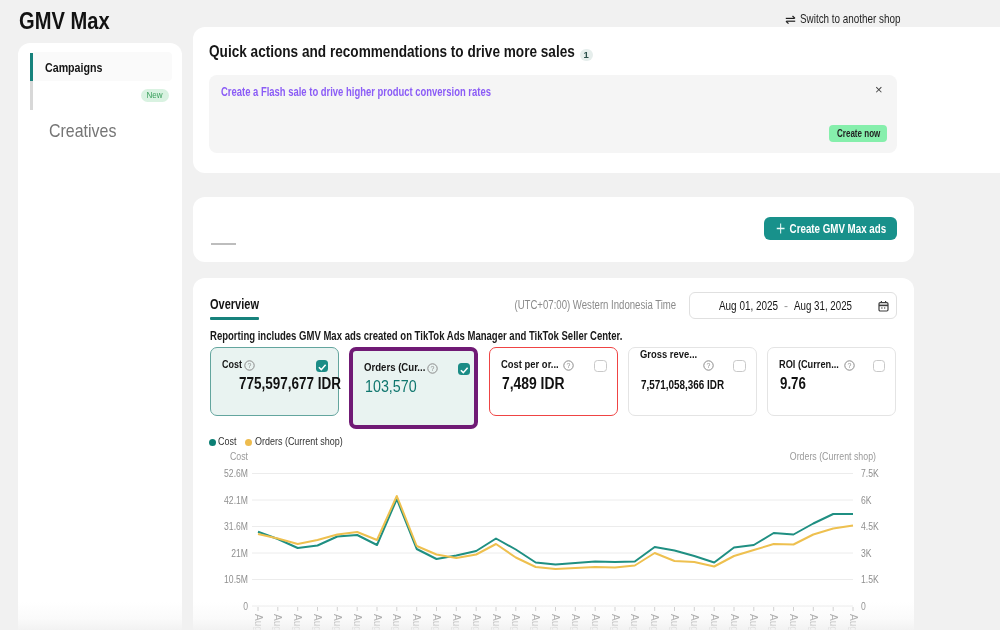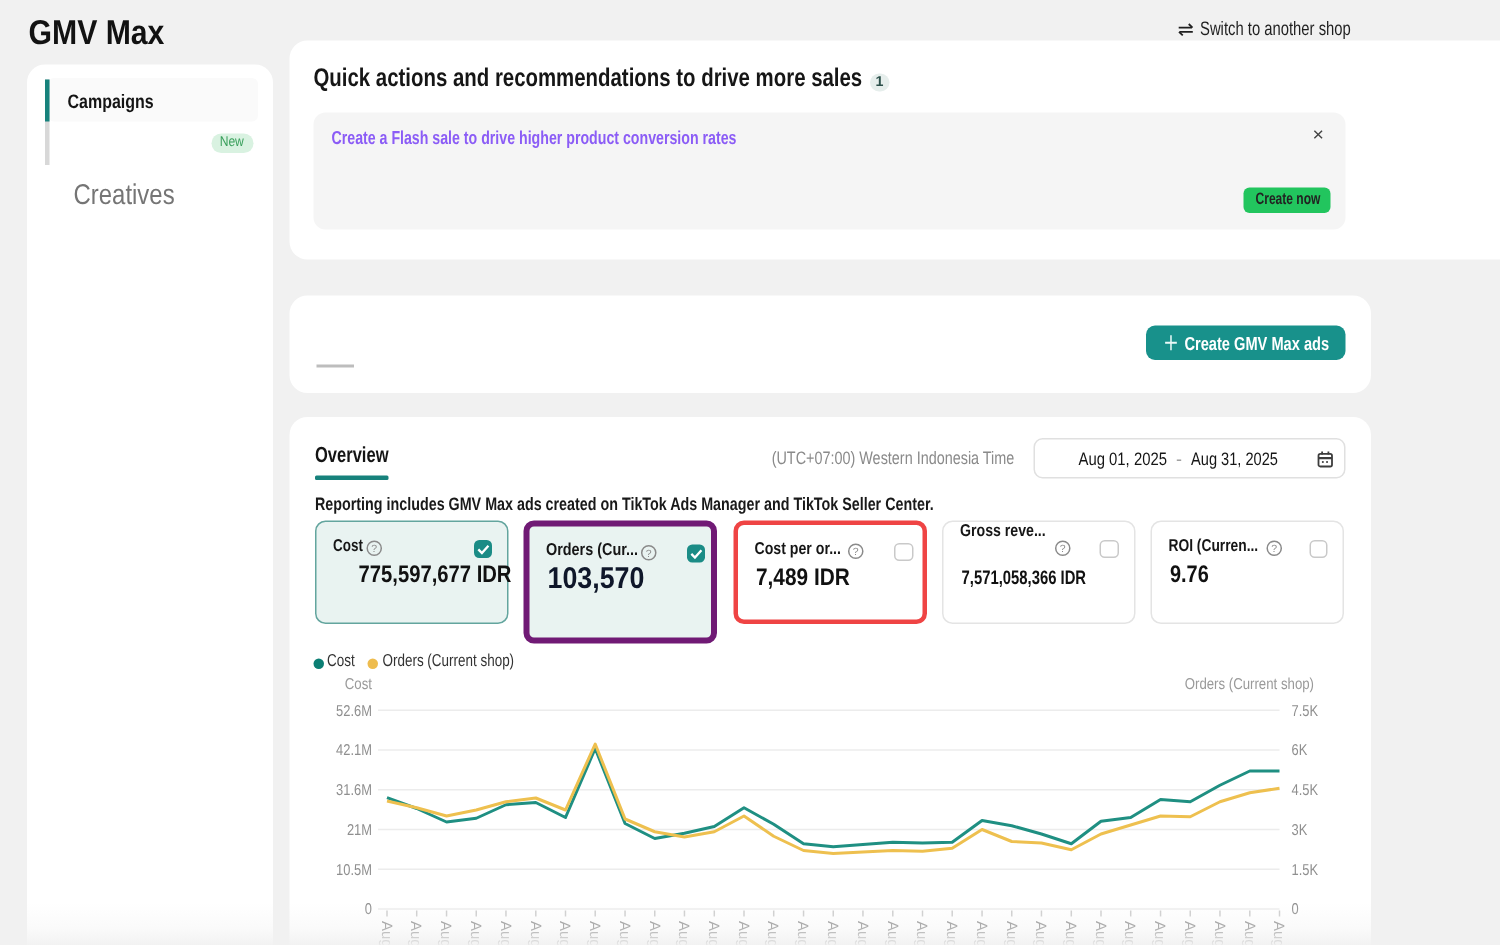--- a/index.html
+++ b/index.html
@@ -35,21 +35,21 @@
   <div class="abs" style="left:31px;top:45px;font-size:19px;color:#757575;margin-top:32px;"><span class="tL" style="transform:scaleX(0.84);">Creatives</span></div>
   <div class="abs" style="left:122.5px;top:46px;width:28px;height:12.5px;background:#d9f2e1;border-radius:7px;color:#3ba05d;font-size:9.5px;text-align:center;line-height:12.5px;"><span class="tC" style="transform:scaleX(0.85);">New</span></div>
 </div>
 
 <div class="card" style="left:193px;top:27px;width:825px;height:146px;">
   <div class="abs" style="left:16px;top:15px;font-size:17px;font-weight:bold;color:#161616;"><span class="tL" style="transform:scaleX(0.80);">Quick actions and recommendations to drive more sales</span></div>
   <div class="abs" style="left:387px;top:21.5px;width:12.5px;height:12.5px;border-radius:50%;background:#e6eeec;color:#2c4f4a;font-size:9.5px;font-weight:bold;text-align:center;line-height:12.5px;">1</div>
   <div class="abs" style="left:16px;top:48px;width:688px;height:78px;background:#f5f5f5;border-radius:8px;">
     <div class="abs" style="left:12px;top:10px;font-size:12.5px;font-weight:bold;color:#8b5cf6;"><span class="tL" style="transform:scaleX(0.756);">Create a Flash sale to drive higher product conversion rates</span></div>
     <div class="abs" style="left:666px;top:7px;font-size:13px;color:#444;">×</div>
-    <div class="abs" style="left:620px;top:50px;width:58px;height:17px;background:#22c55e;border-radius:4px;font-size:11px;font-weight:bold;color:#222;text-align:center;line-height:17px;"><span class="tC" style="transform:scaleX(0.73);">Create now</span></div>
+    <div class="abs" style="left:620px;top:50px;width:58px;height:17px;background:#86efac;border-radius:4px;font-size:11px;font-weight:bold;color:#222;text-align:center;line-height:17px;"><span class="tC" style="transform:scaleX(0.73);">Create now</span></div>
   </div>
 </div>
 
 <div class="card" style="left:193px;top:197px;width:721px;height:65px;">
   <div class="abs" style="left:18px;top:46px;width:25px;height:1.5px;background:#bdbdbd;"></div>
   <div class="abs" style="left:571px;top:20px;width:133px;height:23px;background:#18918b;border-radius:6px;color:#fff;display:flex;align-items:center;justify-content:center;">
     <span class="tC" style="transform:scaleX(0.78);display:flex;align-items:center;">
       <svg width="13" height="13" viewBox="0 0 13 13" style="margin-right:5px;">
           <path d="M6.5 1.5 V11.5 M1.5 6.5 H11.5" stroke="#eafaf8" stroke-width="1.3" fill="none"></path>
         </svg>
@@ -89,23 +89,23 @@
   </div>
   <div class="abs" style="left:156.3px;top:69px;width:129px;height:82px;background:#e9f3f1;border:4px solid #701a75;border-radius:7px;text-align:center;">
     <div class="abs" style="left:11px;top:10px;font-size:11.5px;font-weight:bold;color:#161616;"><span class="tL" style="transform:scaleX(0.835);">Orders (Cur...</span></div>
     <svg class="abs" style="left:74px;top:11.5px;" width="11" height="11" viewBox="0 0 11 11">
         <circle cx="5.5" cy="5.5" r="4.7" fill="none" stroke="#8a8a8a" stroke-width="1"></circle>
         <text x="5.5" y="8" font-size="7" text-anchor="middle" fill="#8a8a8a" font-family="Liberation Sans">?</text>
       </svg>
     <div class="abs" style="left:104.5px;top:11.5px;width:12.5px;height:12.5px;background:#1b8c86;border-radius:3.5px;"><svg width="12.5" height="12.5" viewBox="0 0 13 13">
           <path d="M3 6.5 L5.5 9 L10 4" stroke="#fff" stroke-width="1.6" fill="none"></path>
         </svg></div>
-    <div class="abs" style="left:12px;top:25.5px;font-size:20px;line-height:19px;font-weight:bold;color:#0f172a;"><span class="tL" style="transform:scaleX(0.893);">103,570</span></div>
-  </div>
-  <div class="abs" style="left:295.6px;top:69px;width:129px;height:69px;background:#fff;border:3px solid #ef4444;border-radius:7px;">
+    <div class="abs" style="left:12px;top:25.5px;font-size:16px;line-height:19px;font-weight:normal;color:#0f766e;"><span class="tL" style="transform:scaleX(0.893);">103,570</span></div>
+  </div>
+  <div class="abs" style="left:295.6px;top:69px;width:129px;height:69px;background:#fff;border:1px solid #ef4444;border-radius:7px;">
     <div class="abs" style="left:11px;top:10px;font-size:11.5px;font-weight:bold;color:#161616;"><span class="tL" style="transform:scaleX(0.82);">Cost per or...</span></div>
     <svg class="abs" style="left:73px;top:11.5px;" width="11" height="11" viewBox="0 0 11 11">
         <circle cx="5.5" cy="5.5" r="4.7" fill="none" stroke="#8a8a8a" stroke-width="1"></circle>
         <text x="5.5" y="8" font-size="7" text-anchor="middle" fill="#8a8a8a" font-family="Liberation Sans">?</text>
       </svg>
     <div class="abs" style="left:104.5px;top:11.5px;width:12.5px;height:12.5px;background:#fff;border:1.3px solid #c9c9c9;border-radius:3.5px;"></div>
     <div class="abs" style="left:12px;top:25.5px;font-size:16px;line-height:19px;font-weight:bold;color:#111;"><span class="tL" style="transform:scaleX(0.868);">7,489 IDR</span></div>
   </div>
   <div class="abs" style="left:434.9px;top:69px;width:129px;height:69px;background:#fff;border:1px solid #e4e4e4;border-radius:7px;">
     <div class="abs" style="left:11px;top:0;font-size:11.5px;font-weight:bold;color:#161616;"><span class="tL" style="transform:scaleX(0.82);">Gross reve...</span></div>

